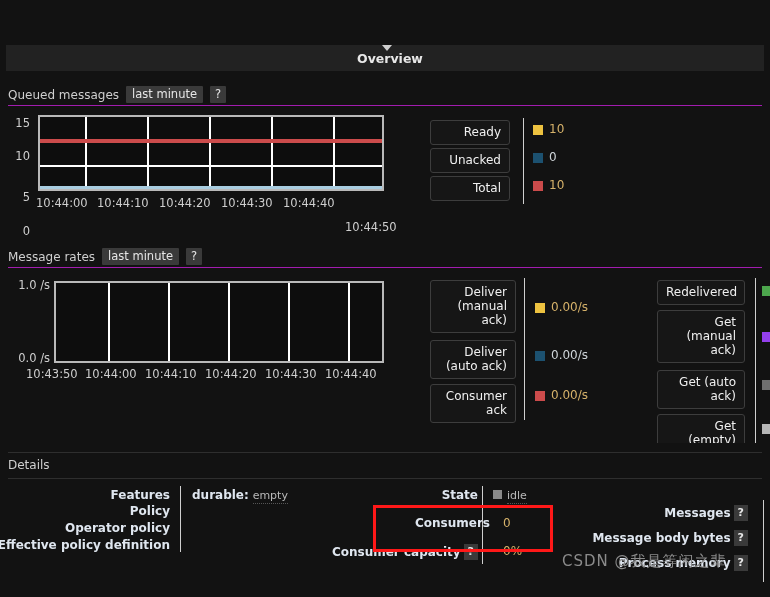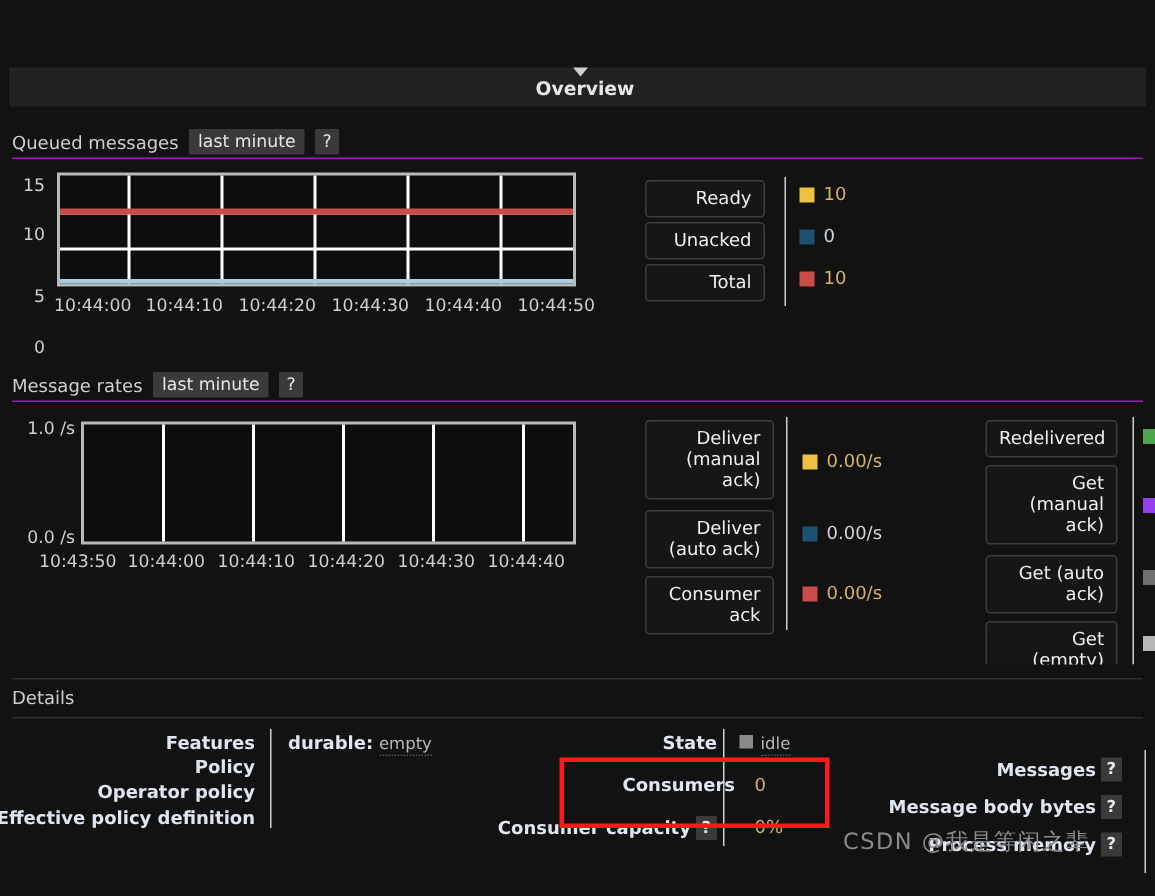--- a/index.html
+++ b/index.html
@@ -170,21 +170,21 @@
       <div class="series-line" style="top:22px;background:#cb4b4b;"></div>
       <div class="series-line" style="bottom:0;background:#a9cde0;height:3px;"></div>
     </div>
 
     <div class="xlabels" style="left:0;top:84px;width:420px;">
       <span style="left:36px;">10:44:00</span>
       <span style="left:97px;">10:44:10</span>
       <span style="left:159px;">10:44:20</span>
       <span style="left:221px;">10:44:30</span>
       <span style="left:283px;">10:44:40</span>
-      <span style="left:345px;">10:44:50</span>
+      <span style="left:345px;margin-top:24px;">10:44:50</span>
     </div>
   </div>
 
   <div style="position:absolute;left:425px;top:118px;width:345px;height:86px;">
     <div class="legend-btn" style="left:5px;top:2px;width:80px;">Ready</div>
     <div class="legend-btn" style="left:5px;top:30px;width:80px;">Unacked</div>
     <div class="legend-btn" style="left:5px;top:58px;width:80px;">Total</div>
 
     <div class="legend-divider" style="left:98px;top:0;height:86px;"></div>
 

